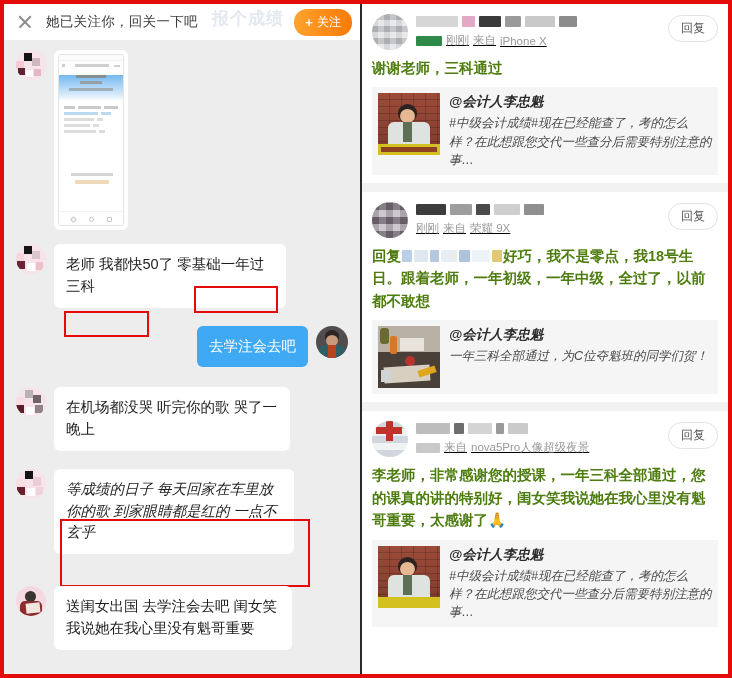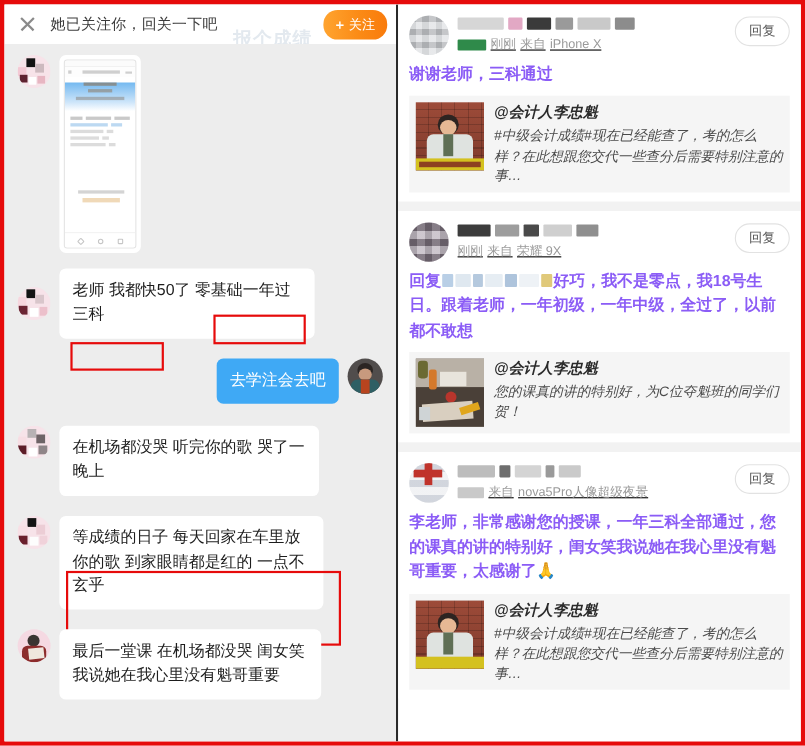--- a/index.html
+++ b/index.html
@@ -32,21 +32,21 @@
     background:#8a8a8a;
   }
   .close-x:before{ transform:rotate(45deg); }
   .close-x:after{ transform:rotate(-45deg); }
   .follow-tip{
     font-size:13.5px; color:#3c3c3c; margin-left:12px; letter-spacing:.3px;
     white-space:nowrap;
   }
   .ghost-text{
     position:absolute; right:76px; top:3px; font-size:17px; font-weight:bold;
-    color:#e3e9ef; letter-spacing:1px; white-space:nowrap;margin-top:17px;
+    color:#e3e9ef; letter-spacing:1px; white-space:nowrap;
   }
   .follow-btn{
     position:absolute; right:8px; top:5px;
     background:linear-gradient(90deg,#ffa430 0%,#fb8b16 55%,#f97b0c 100%);
     color:#fff; font-size:12px; border-radius:13px; padding:5px 11px 5px 9px;
     display:flex; align-items:center; gap:2px; white-space:nowrap; border:none;
     font-family:inherit;
   }
   .follow-btn .plus{ font-size:12px; font-weight:bold; }
 
@@ -145,21 +145,21 @@
   .p-meta{ flex:1; min-width:0; padding-top:1px;text-decoration:underline; }
   .name-bar{ display:flex; gap:4px; align-items:center; height:13px; }
   .name-bar i{ display:block; height:11px; border-radius:1px; }
   .sub{ font-size:11.5px; color:#9a9a9a; margin-top:5px; display:flex; align-items:center; gap:4px;}
   .sub .blk{ display:inline-block; height:10px; border-radius:1px; }
   .reply-btn{
     border:1px solid #e2e2e2; border-radius:14px; color:#555; font-size:12px;
     padding:4px 12px; background:#fff; flex:0 0 auto; margin-top:1px; font-family:inherit;
   }
   .c-text{
-    font-size:14.5px; color:#8b5cf6; line-height:1.55; margin-top:7px; word-break:break-all;
+    font-size:14.5px; color:#4d7c0f; line-height:1.55; margin-top:7px; word-break:break-all;
     position:relative; font-weight:600;
   }
   .c-text .mos{ display:inline-block; height:12px; vertical-align:-1px; border-radius:1px; margin:0 1px;}
   .quote{
     display:flex; background:#f5f5f5; margin-top:8px; padding:6px; gap:9px; align-items:flex-start;
   }
   .q-thumb{ width:62px; height:62px; flex:0 0 62px; position:relative; overflow:hidden; }
   .q-body{ flex:1; min-width:0;font-style:italic; }
   .q-title{ font-size:13.5px; font-weight:bold; color:#2b2b2b; }
   .q-desc{ font-size:12.5px; color:#4a4a4a; line-height:1.45; margin-top:3px; word-break:break-all;}
@@ -274,21 +274,21 @@
             <div class="note2"></div>
             <div class="btm">
                   <span class="b1"></span>
                   <span class="b2"></span>
                   <span class="b3"></span>
                 </div>
           </div>
         </div>
       </div>
 
-      <div class="row" style="margin-bottom:18px;align-items:center;">
+      <div class="row" style="margin-bottom:18px;">
         <div class="avatar mosaic">
           <i class="px" style="left:8px;top:2px;width:8px;height:8px;background:#141414;"></i>
           <i class="px" style="left:0;top:9px;width:8px;height:8px;background:#f6d6de;"></i>
           <i class="px" style="left:16px;top:7px;width:8px;height:8px;background:#d9c6cb;"></i>
           <i class="px" style="left:1px;top:17px;width:8px;height:8px;background:#6b2433;"></i>
           <i class="px" style="left:11px;top:19px;width:8px;height:8px;background:#ffffff;"></i>
           <i class="px" style="left:20px;top:18px;width:7px;height:8px;background:#ecc0cb;"></i>
         </div>
         <div class="bubble" style="max-width:232px;">老师 我都快50了 零基础一年过三科</div>
         <div class="hl-box" style="left:190px;top:246px;width:84px;height:27px;"></div>
@@ -310,40 +310,40 @@
           <i class="px" style="left:9px;top:3px;width:8px;height:8px;background:#b8b2b4;"></i>
           <i class="px" style="left:0;top:10px;width:8px;height:8px;background:#f7dde3;"></i>
           <i class="px" style="left:17px;top:8px;width:8px;height:8px;background:#6e6366;"></i>
           <i class="px" style="left:0px;top:18px;width:8px;height:8px;background:#5d1d28;"></i>
           <i class="px" style="left:10px;top:20px;width:8px;height:8px;background:#ffffff;"></i>
           <i class="px" style="left:19px;top:18px;width:8px;height:8px;background:#8f8588;"></i>
         </div>
         <div class="bubble" style="max-width:236px;">在机场都没哭  听完你的歌  哭了一晚上</div>
       </div>
 
-      <div class="row" style="margin-bottom:18px;">
+      <div class="row" style="margin-bottom:32px;font-style:italic;">
         <div class="avatar mosaic">
           <i class="px" style="left:9px;top:2px;width:8px;height:8px;background:#131313;"></i>
           <i class="px" style="left:0;top:9px;width:9px;height:9px;background:#f8dfe5;"></i>
           <i class="px" style="left:17px;top:8px;width:8px;height:9px;background:#eccdd5;"></i>
           <i class="px" style="left:1px;top:18px;width:8px;height:8px;background:#6a1f2c;"></i>
           <i class="px" style="left:11px;top:19px;width:8px;height:8px;background:#fdfdfd;"></i>
           <i class="px" style="left:20px;top:18px;width:7px;height:8px;background:#f0d2da;"></i>
         </div>
         <div class="bubble" style="max-width:240px;">等成绩的日子 每天回家在车里放你的歌  到家眼睛都是红的  一点不玄乎</div>
         <div class="hl-box" style="left:56px;top:479px;width:250px;height:68px;"></div>
       </div>
 
       <div class="row">
         <div class="avatar avatar-real">
           <div class="head"></div>
               <div class="body"></div>
               <div class="paper"></div>
         </div>
-        <div class="bubble" style="max-width:238px;">最后一堂课 在机场都没哭  闺女笑我说她在我心里没有魁哥重要</div>
+        <div class="bubble" style="max-width:238px;">送闺女出国 去学注会去吧  闺女笑我说她在我心里没有魁哥重要</div>
       </div>
 
     </div>
   </div>
 
   <div class="right">
 
     <div class="post">
       <div class="post-head">
         <div class="p-avatar pa1">
@@ -423,21 +423,21 @@
               <div class="plant"></div>
               <div class="bot"></div>
           <div class="box"></div>
               <div class="red"></div>
               <div class="pp"></div>
               <div class="cup"></div>
               <div class="yel"></div>
         </div>
         <div class="q-body">
           <div class="q-title">@会计人李忠魁</div>
-          <div class="q-desc">您的课真的讲的特别好，为C位夺魁班的同学们贺！</div>
+          <div class="q-desc">一年三科全部通过，为C位夺魁班的同学们贺！</div>
         </div>
       </div>
     </div>
 
     <div class="sep"></div>
 
     <div class="post">
       <div class="post-head">
         <div class="p-avatar pa3">
           <div class="m"></div>

